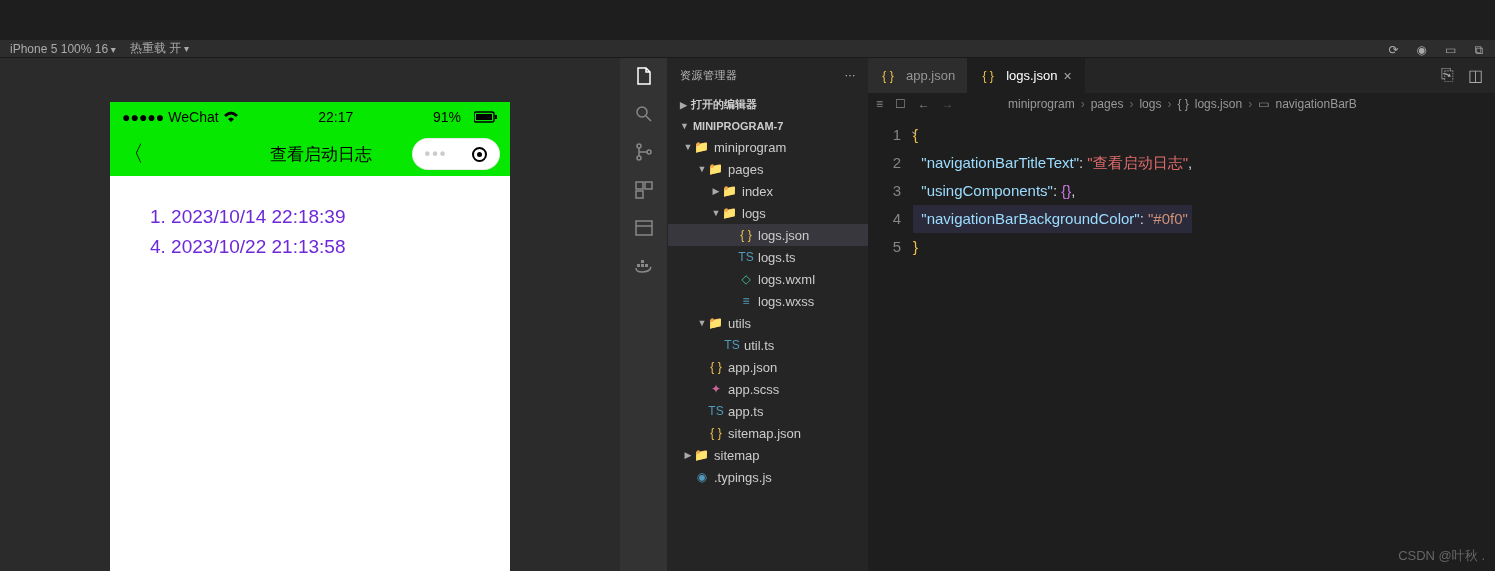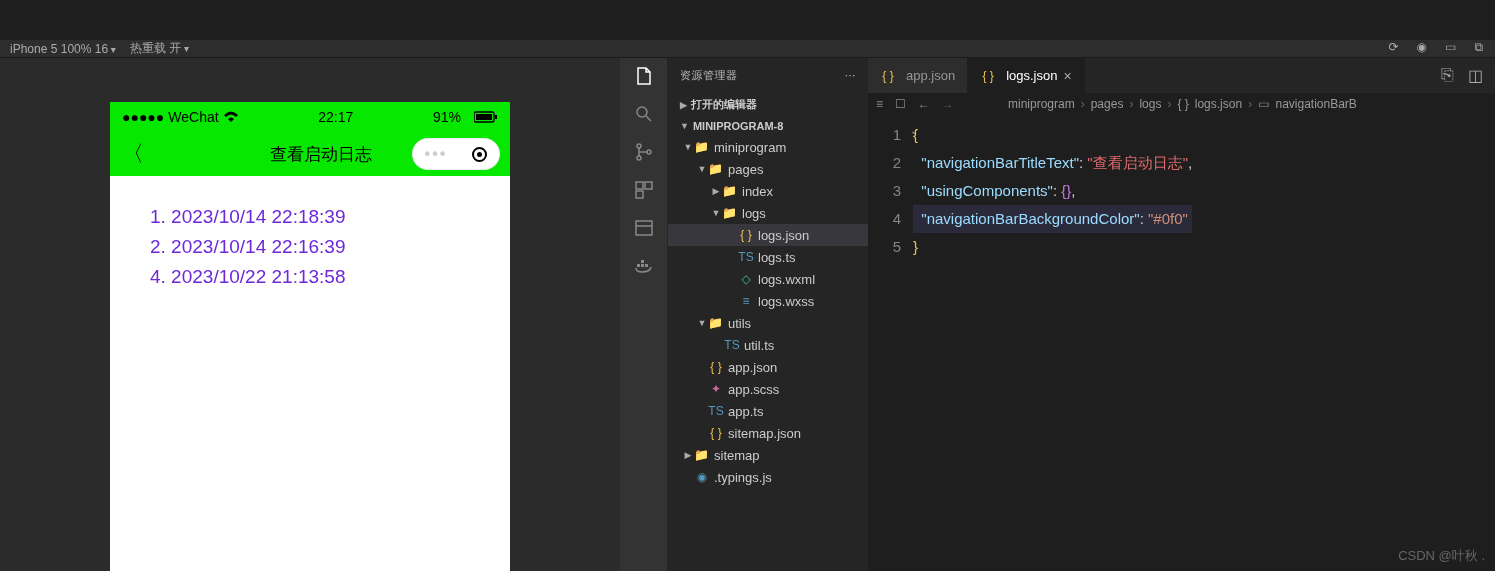--- a/index.html
+++ b/index.html
@@ -1,17 +1,17 @@
 <!DOCTYPE html>
 <html><head>
 <meta charset="utf-8">
 <style>
 * { margin:0; padding:0; box-sizing:border-box; font-family:-apple-system,"Segoe UI",Arial,sans-serif; }
 body { background:#1e1e1e; color:#ccc; width:1495px; height:571px; overflow:hidden; display:flex; flex-direction:column; }
-.topbar { height:30px; background:#2d2d2d; display:flex; align-items:flex-start; font-size:12px; color:#aaa; border-bottom:1px solid #1a1a1a;margin-top:40px; }
+.topbar { height:30px; background:#2d2d2d; display:flex; align-items:flex-end; font-size:12px; color:#aaa; border-bottom:1px solid #1a1a1a;margin-top:40px; }
 .topbar .left { display:flex; align-items:center; gap:14px; padding-left:10px; }
 .topbar .right { margin-left:auto; display:flex; align-items:center; gap:18px; padding-right:12px; }
 .topbar .icon-btn { cursor:pointer; color:#aaa; }
 .down-caret::after{content:" ▾";font-size:10px;}
 .main { flex:1; display:flex; }
 .simulator-pane { width:620px; background:#2b2b2b; display:flex; justify-content:center; padding-top:44px; }
 .phone { width:400px; height:500px; background:#fff; display:flex; flex-direction:column; }
 .status-bar { background:#07e800; height:30px; display:flex; align-items:center; padding:0 12px; font-size:14px; color:#000; font-weight:500; }
 .status-bar .carrier { display:flex; align-items:center; gap:4px; }
 .status-bar .time { flex:1; text-align:center; }
@@ -117,21 +117,20 @@
       <div class="nav-bar">
         <span class="back">〈</span>
         <span class="title">查看启动日志</span>
         <div class="capsule">
           <span class="dots">•••</span>
           <span class="target"></span>
         </div>
       </div>
       <div class="logs-body">
         <div class="log-row">1. 2023/10/14 22:18:39</div>
-        <div class="log-row">2. 2023/10/14 22:16:39</div>
         <div class="log-row">4. 2023/10/22 21:13:58</div>
       </div>
     </div>
   </div>
 
   <div class="activity-bar">
     <span class="ab-icon active">
       <svg width="20" height="20" viewBox="0 0 20 20">
           <path d="M4 2h8l4 4v12H4z M4 2v16 M12 2v4h4" fill="none" stroke="currentColor" stroke-width="1.5"></path>
         </svg>
@@ -178,21 +177,21 @@
     <div class="explorer-header">
       <span>资源管理器</span>
       <span>⋯</span>
     </div>
     <div class="section-head">
       <span class="caret">▶</span>
         <span>打开的编辑器</span>
     </div>
     <div class="section-head">
       <span class="caret">▼</span>
-        <span>MINIPROGRAM-8</span>
+        <span>MINIPROGRAM-7</span>
     </div>
     <div class="tree">
       <div class="tree-row" style="padding-left:14px">
           <span class="tree-caret">▼</span>
           <span class="tree-icon ic-folder">📁</span>
           <span>miniprogram</span>
         </div>
       <div class="tree-row" style="padding-left:28px">
           <span class="tree-caret">▼</span>
           <span class="tree-icon ic-folder-red">📁</span>

